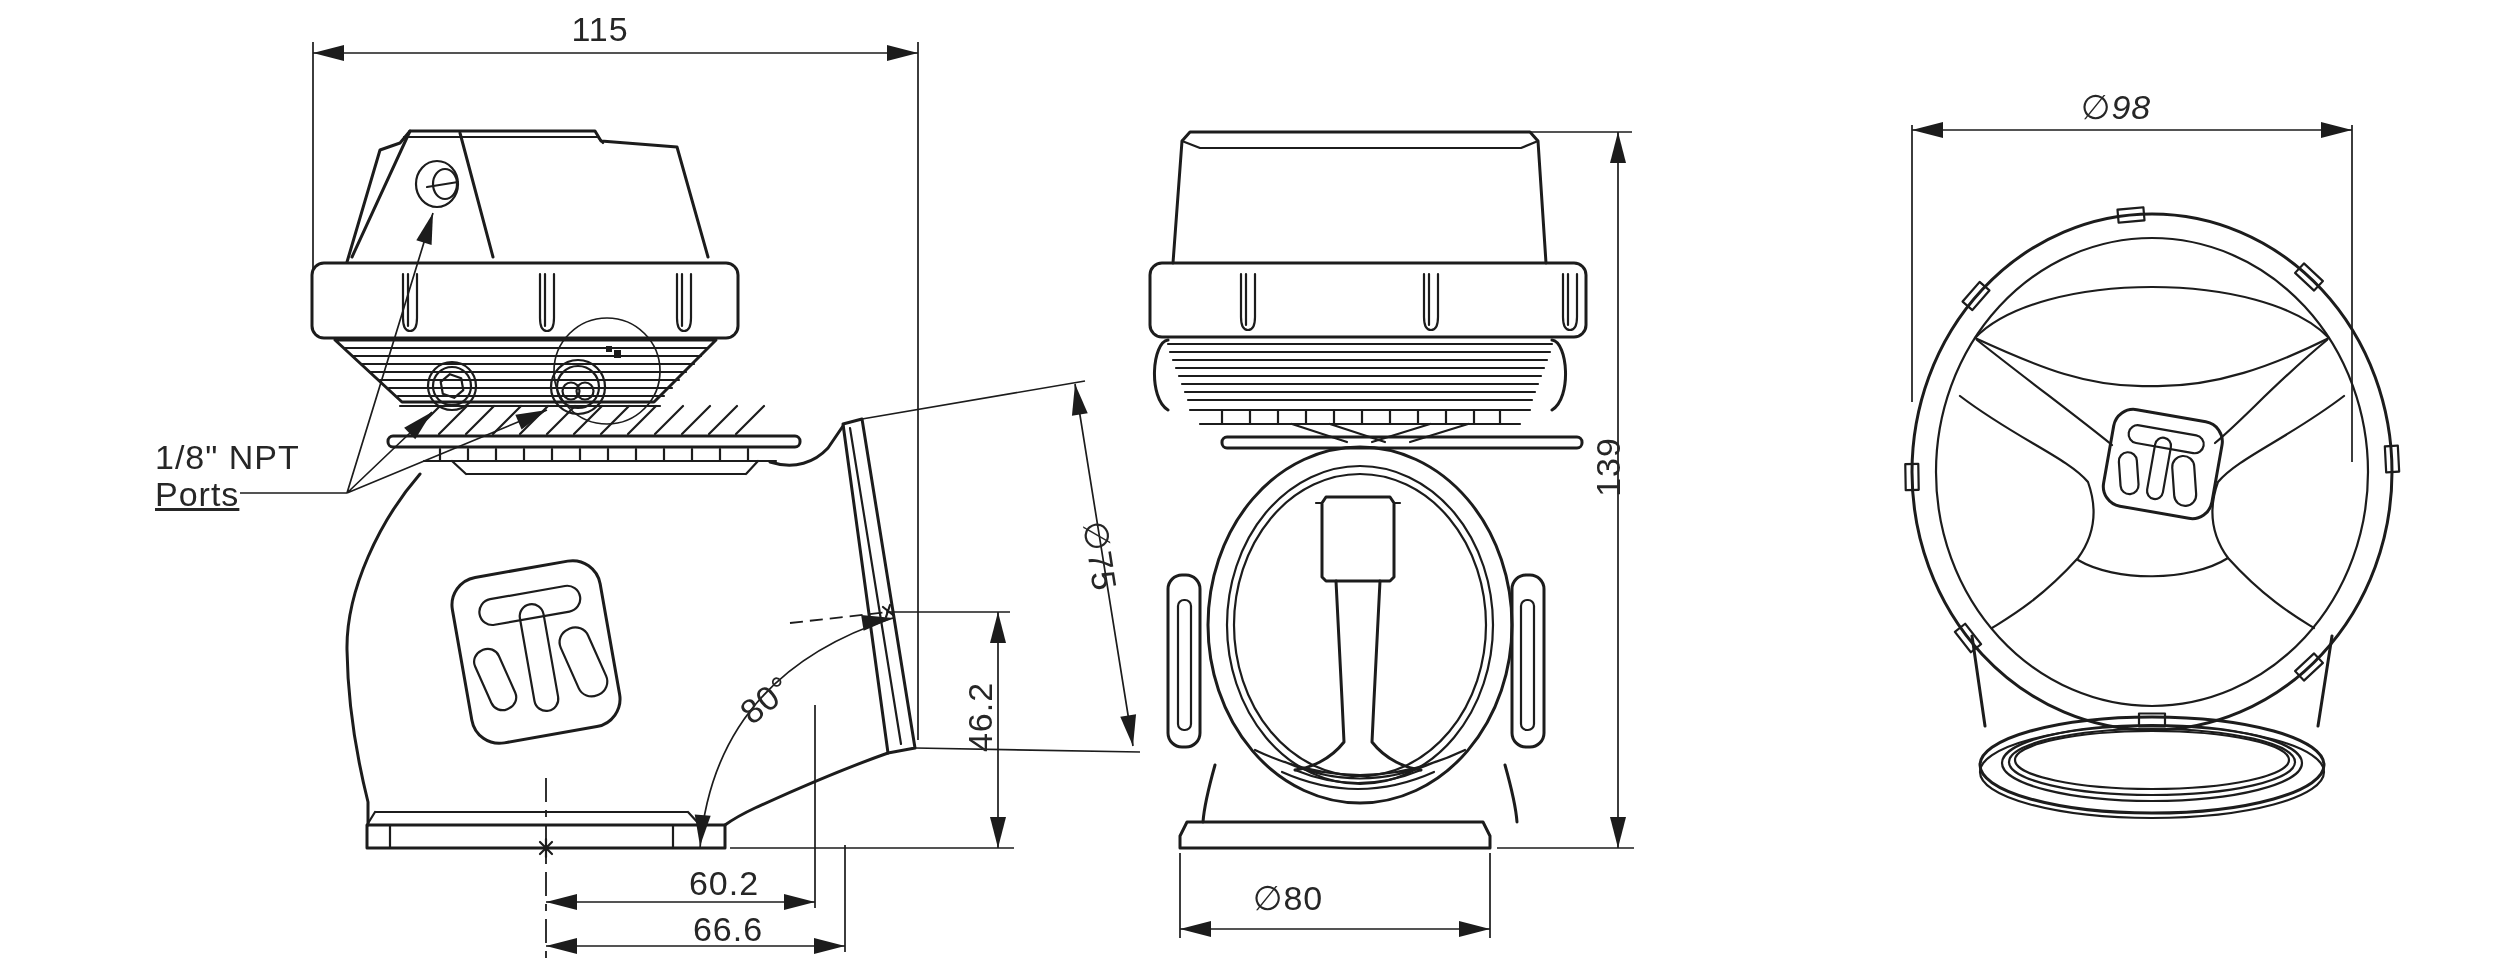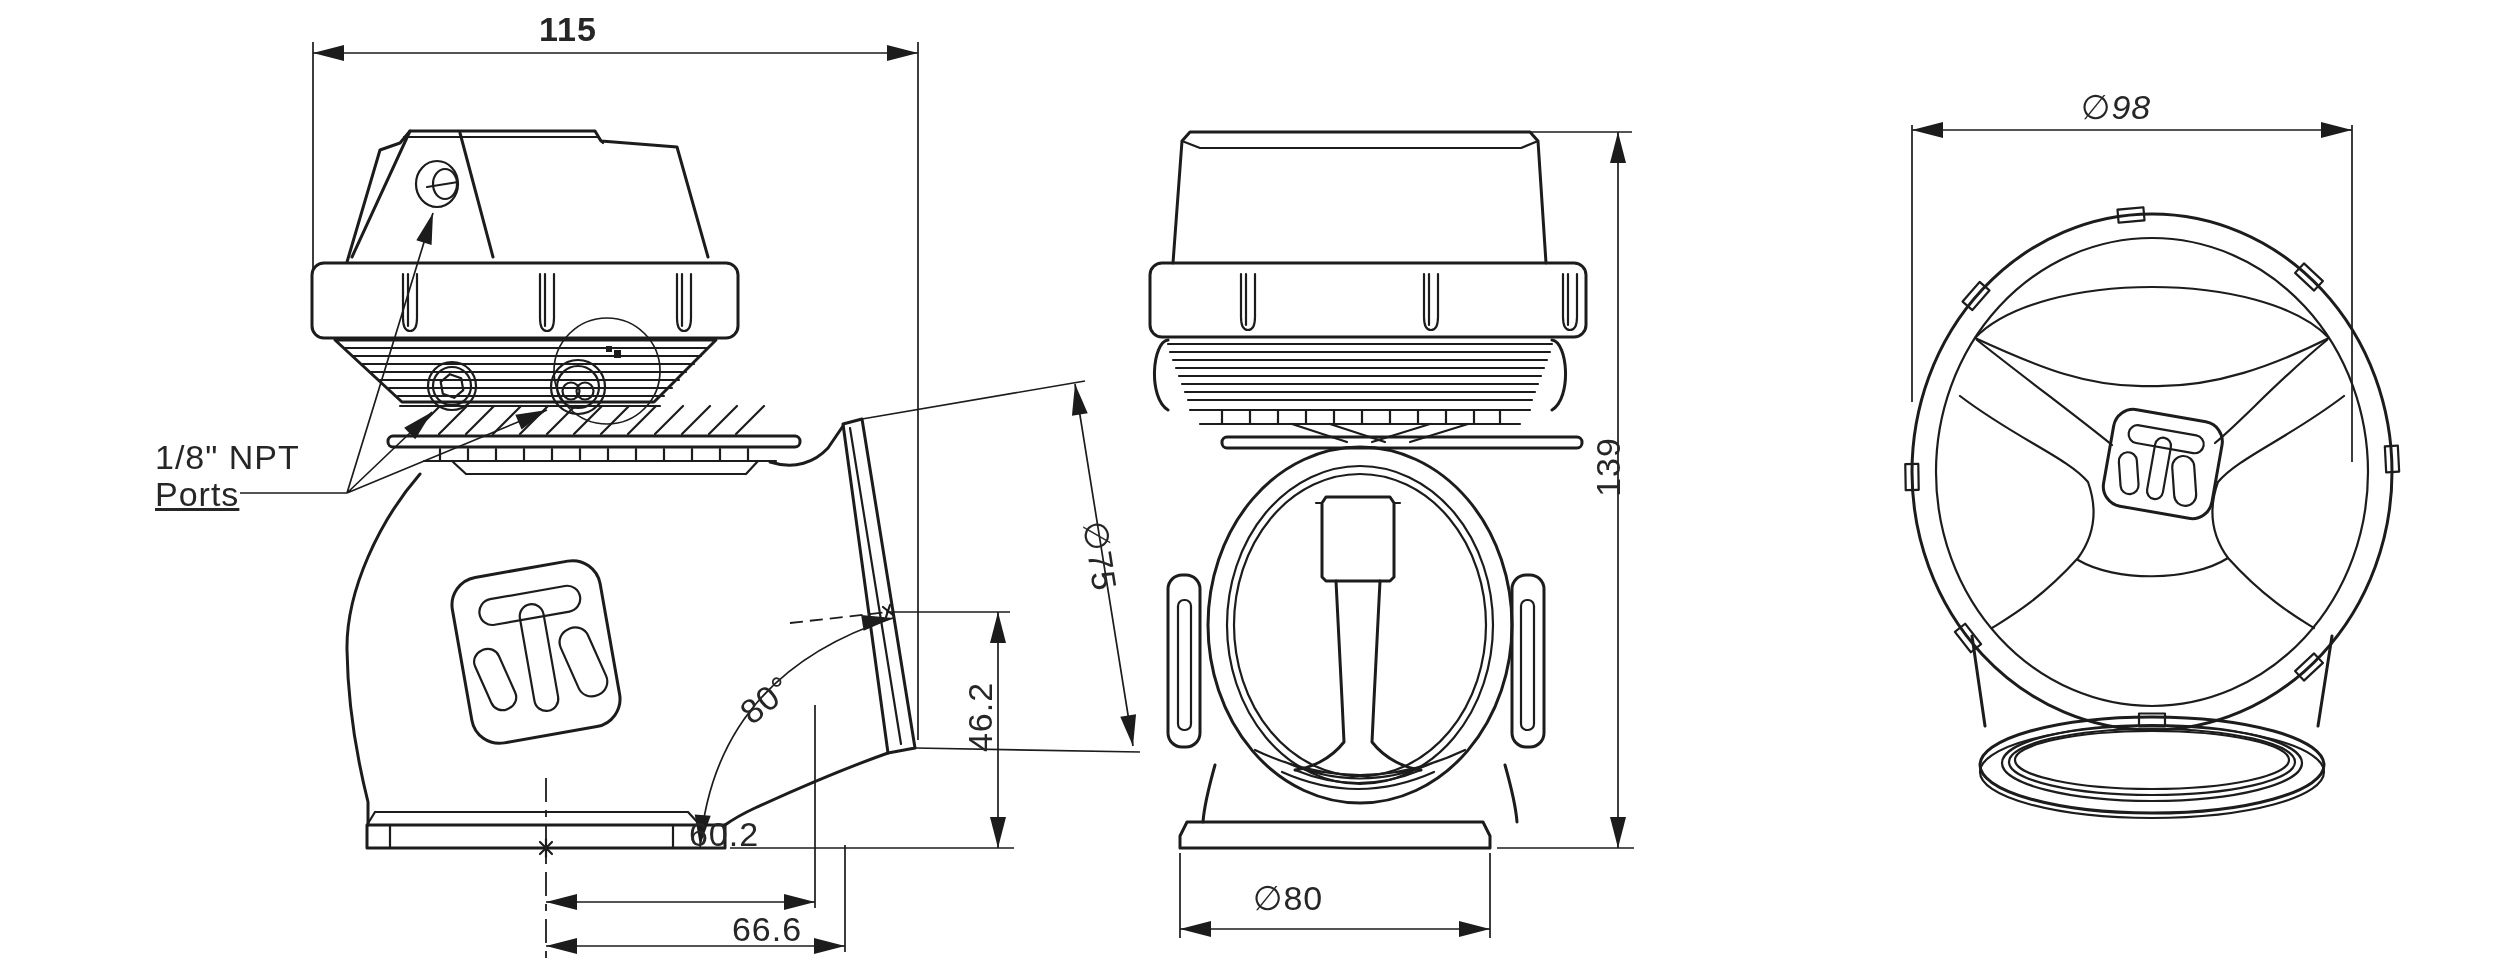--- a/index.html
+++ b/index.html
@@ -219,25 +219,25 @@
 
     <g>
       <path class="dm" d="M240,493 L347,493 M347,493 L433,213 M347,493 L432,412 M347,493 L547,410"></path>
       <use href="#arr" transform="translate(433,213) rotate(-73)" class="f"></use>
       <use href="#arr" transform="translate(432,412) rotate(-44)" class="f"></use>
       <use href="#arr" transform="translate(547,410) rotate(-23)" class="f"></use>
     </g>
   </g>
 </svg>
 
-<div class="lbl" style="left:568px;top:29px;font-weight:bold;">115</div>
+<div class="lbl" style="left:600px;top:29px;">115</div>
 <div class="lbl" style="left:2116px;top:107px;font-style:italic;">∅98</div>
 <div class="lbl r270" style="left:1608px;top:467px;">139</div>
 <div class="lbl" style="left:1288px;top:898px;">∅80</div>
 <div class="lbl r81" style="left:1100px;top:556px;">∅75</div>
 <div class="lbl rm38" style="left:766px;top:700px;">80°</div>
 <div class="lbl r270" style="left:980px;top:717px;">46.2</div>
-<div class="lbl" style="left:724px;top:834px;">60.2</div>
-<div class="lbl" style="left:728px;top:929px;margin-left:39px;">66.6</div>
+<div class="lbl" style="left:724px;top:883px;">60.2</div>
+<div class="lbl" style="left:728px;top:929px;">66.6</div>
 <div class="lbl tl" style="left:155px;top:438px;">1/8" NPT</div>
 <div class="lbl tl" style="left:155px;top:475px;text-decoration:underline;">Ports</div>
 
 </div>
 
 </body></html>

